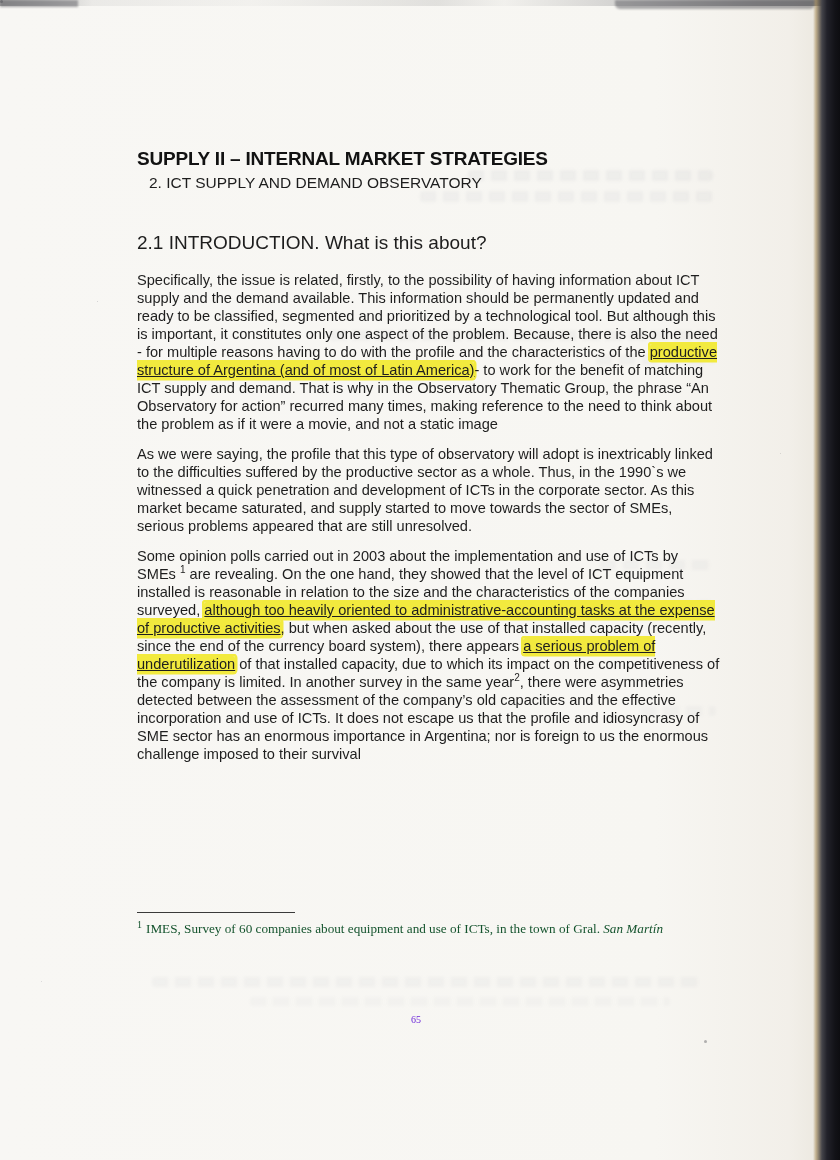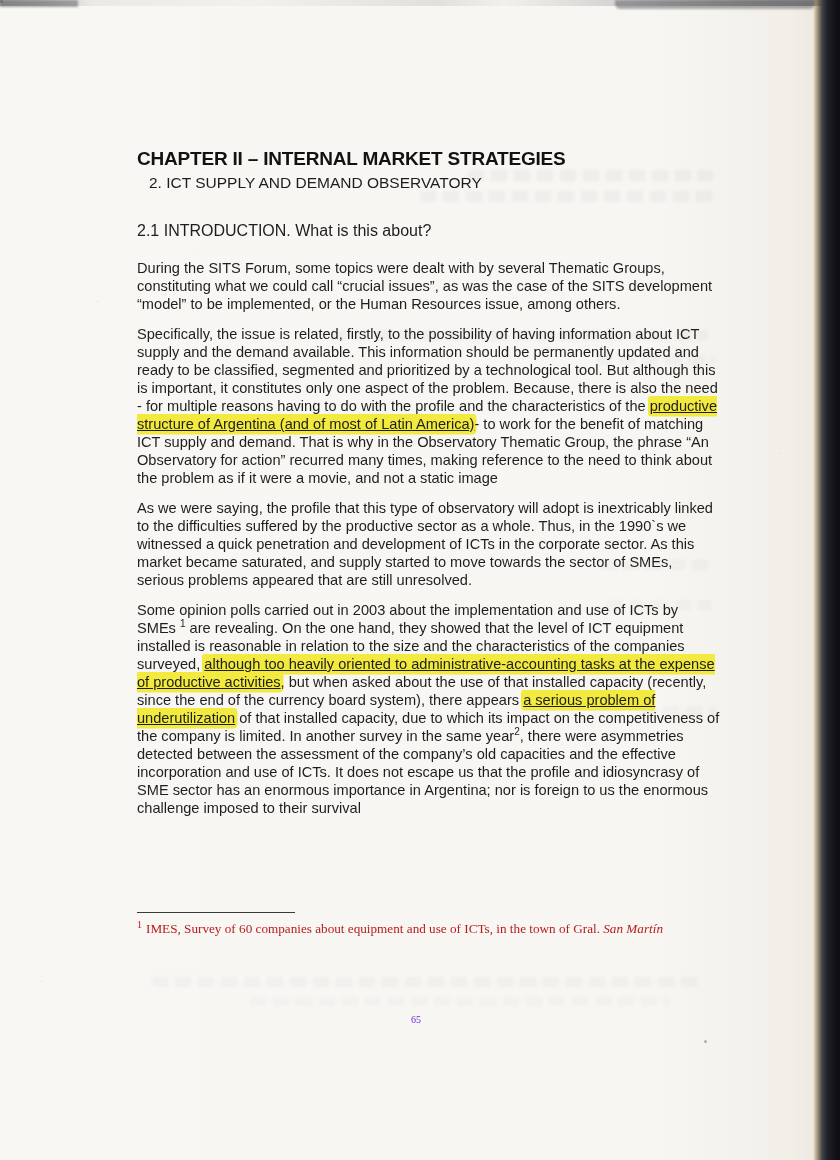--- a/index.html
+++ b/index.html
@@ -48,29 +48,29 @@
     background:repeating-linear-gradient(90deg, rgba(140,145,158,.16) 0 16px,
                rgba(140,145,158,.02) 16px 23px);
   }
   
   .content { position:absolute; left:137px; top:148px; width:583px; color:#1d1d1d; }
   .h1 {
     font-size:19px; font-weight:700; letter-spacing:-0.2px; line-height:22px;
     color:#121212; margin:0; white-space:nowrap;
   }
   .h2 { font-size:15.5px; font-weight:400; line-height:19px; margin:3px 0 0 12px; }
-  .h3 { font-size:16px; font-weight:400; line-height:19px; margin:29px 0 0 0; }
+  .h3 { font-size:19px; font-weight:400; line-height:19px; margin:41px 0 0 0; }
   .bodytext { margin-top:19px; }
   .bodytext p { margin:0 0 12px 0; font-size:14.6px; line-height:18px; color:#1e1e1e; }
   .b { font-weight:400; }
   .hl { border-radius:2px; box-shadow:0 0 0 2.5px rgba(242,234,62,.92); background:rgba(242,234,62,.92);text-decoration:underline; }
   sup.ref { font-size:10px; line-height:0; vertical-align:super; }
   
   .footnotes { position:absolute; left:137px; top:912px; width:600px;
-    font-family:"Liberation Serif", serif; color:#b91c1c; }
+    font-family:"Liberation Serif", serif; color:#14532d; }
   .fn-rule { width:158px; height:0; border-top:1.6px solid #3a3a3a; margin-bottom:7px; }
   .fn { margin:0 0 5px 0; font-size:13.2px; line-height:18px; }
   .fn sup { font-size:10px; vertical-align:super; line-height:0; margin-right:4px; }
   .fn .it { font-style:italic; }
   .page-number {
     position:absolute; top:1014px; left:0; width:832px; text-align:center;
     font-family:"Liberation Serif", serif; font-size:10px; color:#6d28d9;
   }
 </style>
 </head>
@@ -82,26 +82,25 @@
 <div class="bleed" style="left:420px; top:191px; width:293px; height:11px; opacity:.5"></div>
 <div class="bleed" style="left:330px; top:330px; width:378px; height:11px; opacity:.45"></div>
 <div class="bleed" style="left:596px; top:355px; width:118px; height:10px; opacity:.4"></div>
 <div class="bleed" style="left:600px; top:560px; width:112px; height:10px; opacity:.4"></div>
 <div class="bleed" style="left:606px; top:600px; width:106px; height:10px; opacity:.35"></div>
 <div class="bleed" style="left:640px; top:706px; width:76px; height:10px; opacity:.35"></div>
 <div class="bleed" style="left:152px; top:977px; width:548px; height:10px; opacity:.4"></div>
 <div class="bleed" style="left:250px; top:997px; width:420px; height:9px; opacity:.3"></div>
 
 <div class="content">
-  <div class="h1">CHAPTER II – INTERNAL MARKET STRATEGIES</div>
+  <div class="h1">SUPPLY II – INTERNAL MARKET STRATEGIES</div>
   <div class="h2">2. ICT SUPPLY AND DEMAND OBSERVATORY</div>
   <div class="h3">2.1 INTRODUCTION.  What is this about?</div>
 
   <div class="bodytext">
-    <p><span>During the SITS Forum, some topics were dealt with by several Thematic Groups, constituting what we could call “crucial issues”, as was the case of the SITS development “model” to be implemented, or the Human Resources issue, among others.</span></p>
     <p><span>Specifically, the issue is related, firstly, </span><span class="b">to the possibility of having information about ICT supply and the demand available.  This information should be permanently updated and ready to be classified, segmented and prioritized by a technological tool</span><span>.  But although this is important, it constitutes only one aspect of the problem.  Because, there is also the need - for multiple reasons having to do with the profile and the characteristics of the </span><span class="hl" style="background: rgb(242, 234, 62); box-shadow: rgb(242, 234, 62) 0px 0px 0px 2.5px;">productive structure of Argentina (and of most of Latin America)</span><span>- to work for the benefit of matching ICT supply and demand.  That is why in the Observatory Thematic Group, the phrase “</span><span class="b">An Observatory for action</span><span>” recurred many times, making reference to the need to think about the problem as if it were a movie, and not a static image</span></p>
     <p><span>As we were saying, the profile that this type of observatory will adopt is inextricably linked to the difficulties suffered by the productive sector as a whole.  Thus, in the 1990`s we witnessed a quick penetration and development of ICTs in the corporate sector.  As this market became saturated, and supply started to move towards the sector of SMEs, serious problems appeared that are still unresolved.</span></p>
     <p><span>Some opinion polls carried out in 2003 about the implementation and use of ICTs by SMEs </span><sup class="ref">1</sup><span> are revealing.  On the one hand, they showed that the level of ICT equipment installed is reasonable in relation to the size and the characteristics of the companies surveyed, </span><span class="hl" style="background: rgb(242, 234, 62); box-shadow: rgb(242, 234, 62) 0px 0px 0px 2.5px;">although too heavily oriented to administrative-accounting tasks at the expense of productive activities</span><span>, but when asked about the use of that installed capacity (recently, since the end of the currency board system), there appears </span><span class="hl" style="background: rgb(242, 234, 62); box-shadow: rgb(242, 234, 62) 0px 0px 0px 2.5px;">a serious problem of underutilization</span><span> of that installed capacity, due to which its impact on the competitiveness of the company is limited.  In another survey in the same year</span><sup class="ref">2</sup><span>, there were asymmetries detected between the assessment of the company’s old capacities and the effective incorporation and use of ICTs.  It does not escape us that the profile and idiosyncrasy of SME sector has an enormous importance in Argentina; nor is foreign to us the enormous challenge imposed to their survival</span></p>
   </div>
 </div>
 
 <div class="footnotes">
   <div class="fn-rule"></div>
   <p class="fn"><sup>1</sup><span>IMES, Survey of 60 companies about equipment and use of ICTs, in the town of Gral. </span><span class="it">San Martín</span></p>
 </div>

